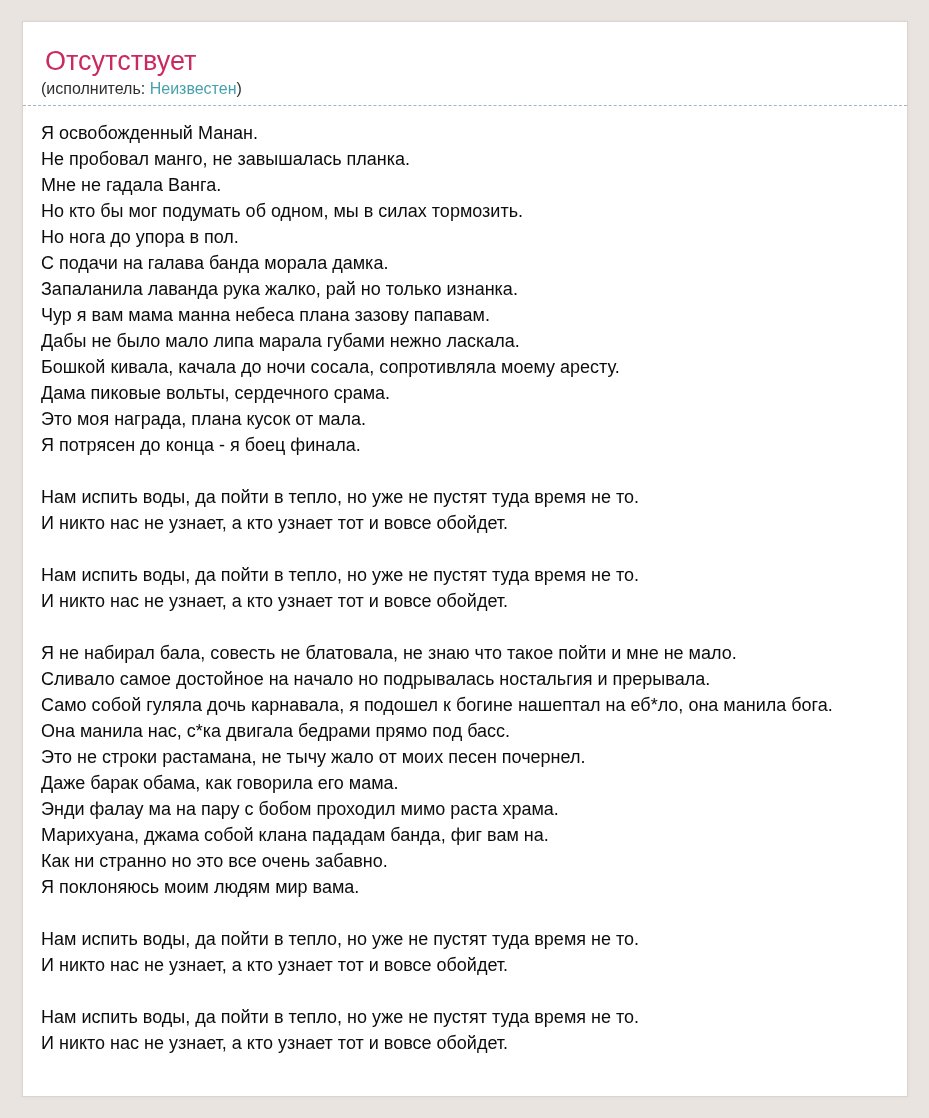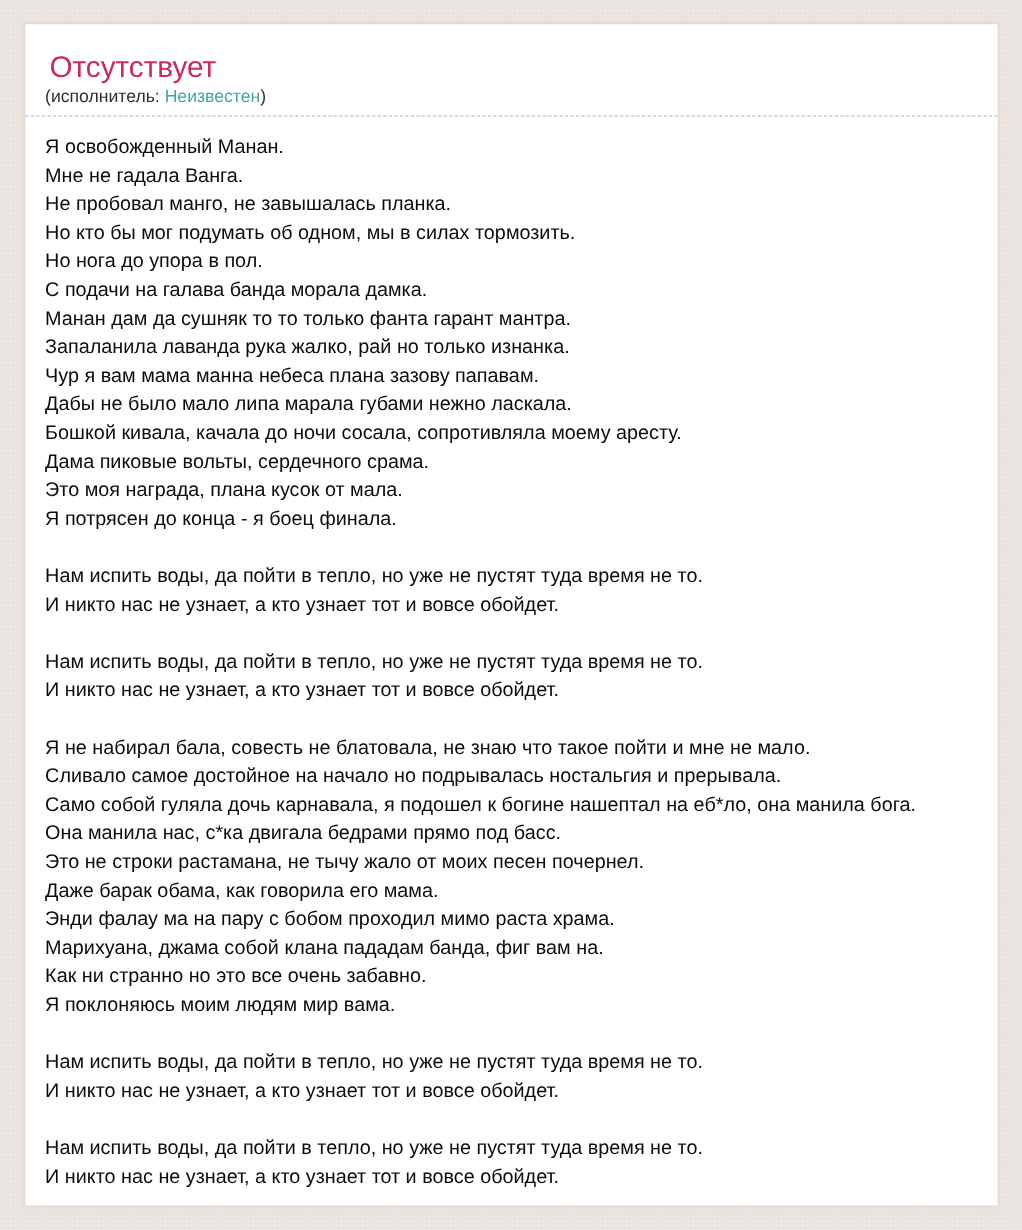--- a/index.html
+++ b/index.html
@@ -74,26 +74,25 @@
 <div class="lyrics-card">
   <div class="song-header">
     <h1 class="song-title">Отсутствует</h1>
     <div class="artist-line">
       <span>(исполнитель: </span><a class="artist-link">Неизвестен</a><span>)</span>
     </div>
   </div>
   <div class="lyrics-text">
       <div class="stanza">
         <div class="lyric-line">Я освобожденный Манан.</div>
+        <div class="lyric-line">Не пробовал манго, не завышалась планка.</div>
         <div class="lyric-line">Мне не гадала Ванга.</div>
-        <div class="lyric-line">Не пробовал манго, не завышалась планка.</div>
         <div class="lyric-line">Но кто бы мог подумать об одном, мы в силах тормозить.</div>
         <div class="lyric-line">Но нога до упора в пол.</div>
         <div class="lyric-line">С подачи на галава банда морала дамка.</div>
-        <div class="lyric-line">Манан дам да сушняк то то только фанта гарант мантра.</div>
         <div class="lyric-line">Запаланила лаванда рука жалко, рай но только изнанка.</div>
         <div class="lyric-line">Чур я вам мама манна небеса плана зазову папавам.</div>
         <div class="lyric-line">Дабы не было мало липа марала губами нежно ласкала.</div>
         <div class="lyric-line">Бошкой кивала, качала до ночи сосала, сопротивляла моему аресту.</div>
         <div class="lyric-line">Дама пиковые вольты, сердечного срама.</div>
         <div class="lyric-line">Это моя награда, плана кусок от мала.</div>
         <div class="lyric-line">Я потрясен до конца - я боец финала.</div>
       </div>
       <div class="stanza">
         <div class="lyric-line">Нам испить воды, да пойти в тепло, но уже не пустят туда время не то.</div>

